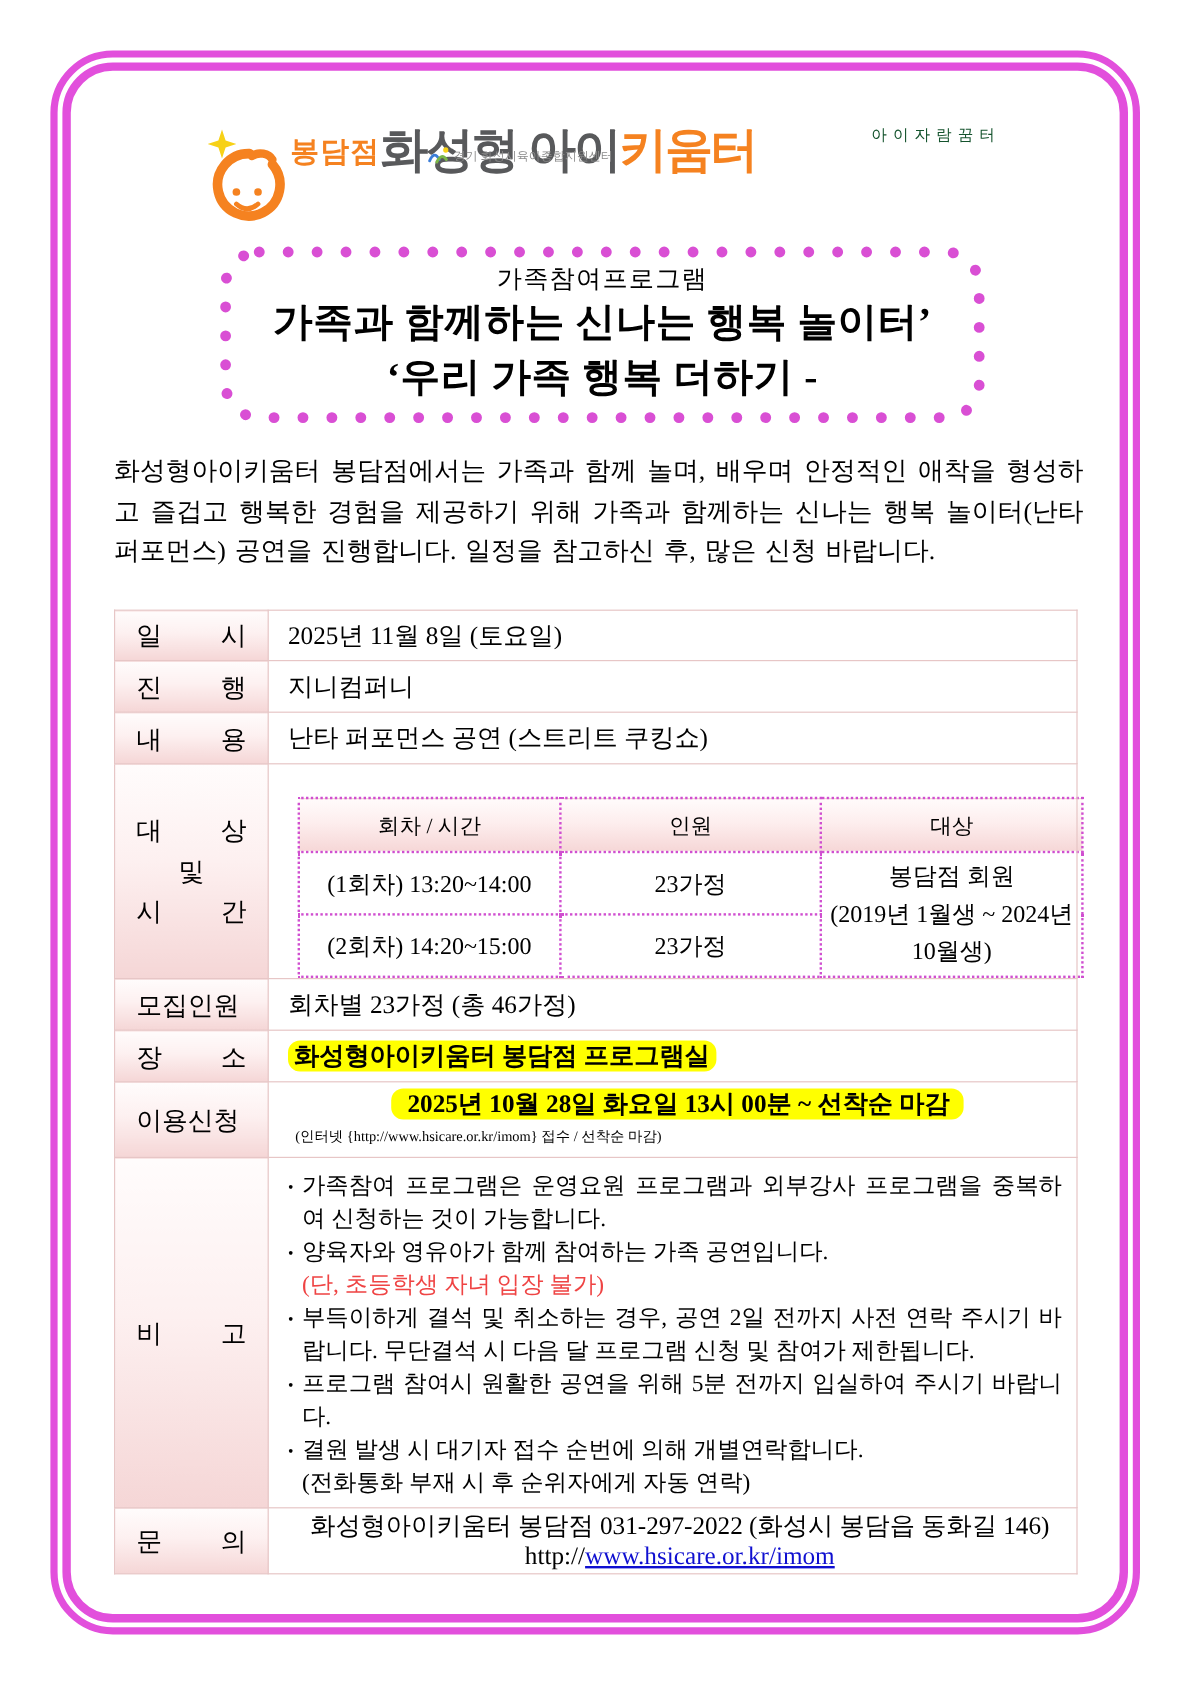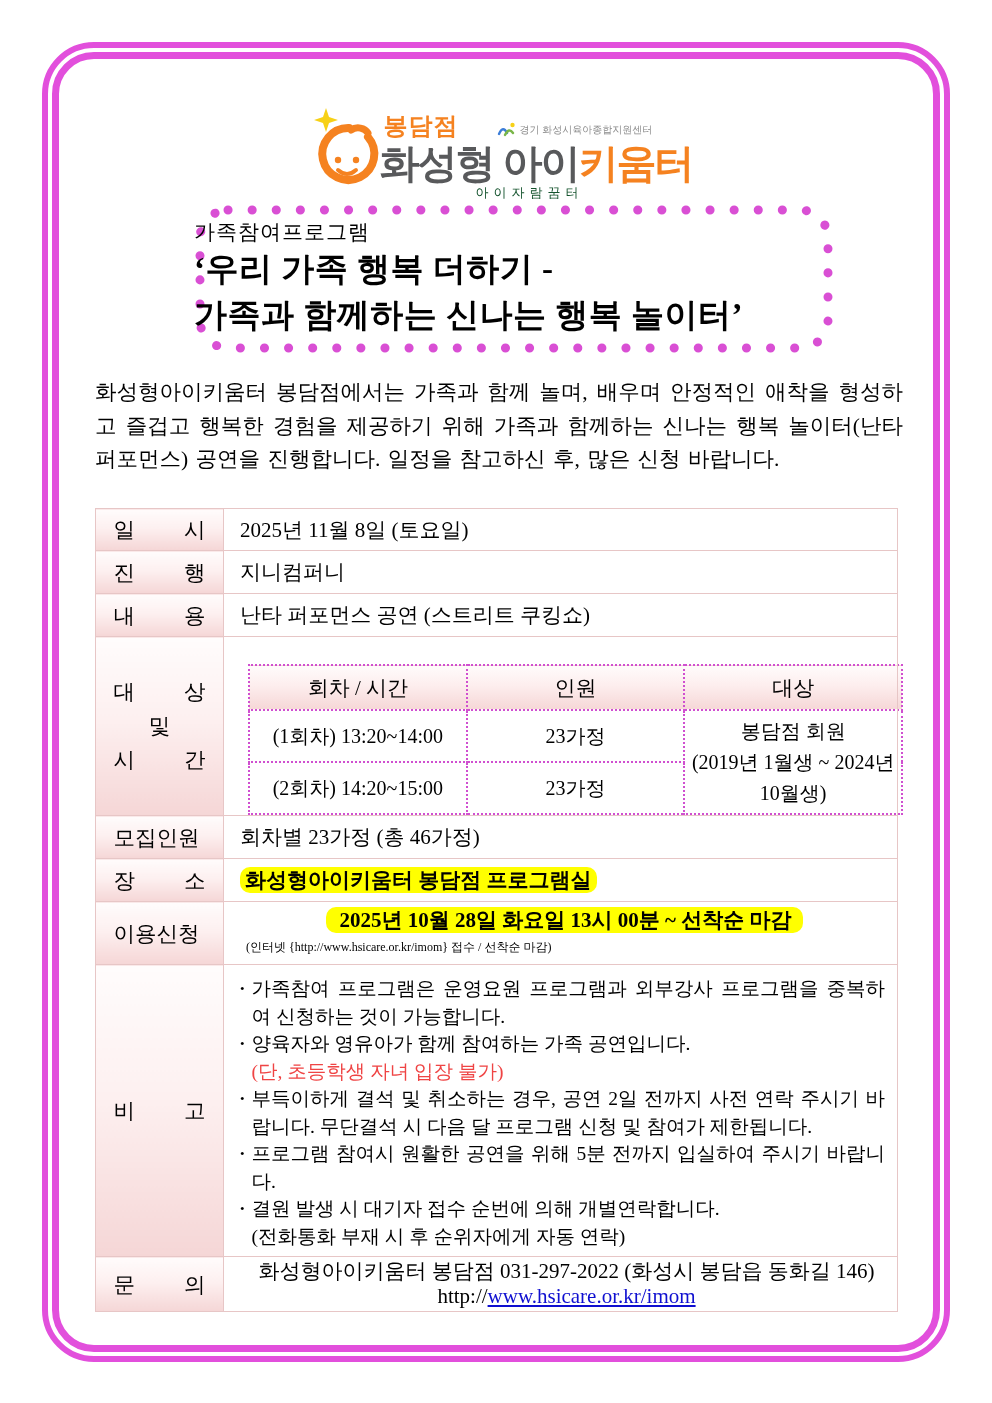--- a/index.html
+++ b/index.html
@@ -16,29 +16,29 @@
     font-family:"Liberation Serif","DejaVu Serif",serif;color:#000;
   }
   
   .frame{position:absolute;left:42px;top:42px;width:908px;height:1320px;
     border:6px solid var(--magenta);border-radius:52px;}
   .frame-inner{position:absolute;inset:4px;border:7px solid var(--magenta);border-radius:42px;}
   
   .logo-wrap{position:absolute;top:104px;left:0;right:0;display:flex;justify-content:center;transform:translateX(6px);}
   .logo{position:relative;display:flex;align-items:flex-start;}
   .face-svg{width:72px;height:98px;flex:0 0 auto;}
-  .logo-text{display:flex;flex-direction:column;margin-left:-4px;font-family:"Liberation Sans","DejaVu Sans",sans-serif;}
+  .logo-text{display:flex;margin-left:-4px;font-family:"Liberation Sans","DejaVu Sans",sans-serif;}
   .branch{color:var(--orange);font-weight:bold;font-size:24px;letter-spacing:1px;margin:6px 0 0 4px;}
   .brand{font-size:40px;font-weight:bold;color:var(--gray);letter-spacing:-2px;line-height:42px;white-space:nowrap;}
   .brand .accent{color:var(--orange);}
   .tagline{font-size:13px;color:#14532d;letter-spacing:5px;margin:0 0 0 96px;}
   .org-mark{position:absolute;left:186px;top:18px;display:flex;align-items:center;gap:4px;white-space:nowrap;}
   .org-name{font-size:10px;color:#8a8a8a;font-family:"Liberation Sans",sans-serif;}
   
-  .title-box{position:absolute;left:194px;top:204px;width:640px;height:150px;text-align:left;}
+  .title-box{position:absolute;left:182px;top:204px;width:640px;height:150px;text-align:center;}
   .title-box-svg{position:absolute;inset:0;}
   .title-content{position:relative;padding-top:14px;}
   .category{font-size:21px;letter-spacing:1px;}
   .title-line{font-size:33px;font-weight:bold;line-height:46px;letter-spacing:0.5px;}
   
   .intro{position:absolute;left:95px;top:376px;width:808px;font-size:21.5px;line-height:33.5px;
     text-align:justify;word-spacing:2px;}
   
   table{border-collapse:collapse;}
   .main-table{position:absolute;left:95px;top:508px;width:803px;table-layout:fixed;}
@@ -58,21 +58,21 @@
   .place-hl{padding:1px 5px;}
   .apply-cell{padding:4px 8px 4px 10px;}
   .apply-line1{font-size:21px;text-align:center;}
   .apply-line1 .hl{padding:1px 12px 1px 14px;}
   .apply-line2{font-size:12px;line-height:26px;padding-left:6px;}
   
   .target-cell{padding:0;vertical-align:top;}
   .sched{margin:27px 12px 0 8px;width:655px;table-layout:fixed;}
   .sched th,.sched td{border:2px dotted #d04fd0;}
   .sched th{
-    height:45px;font-weight:normal;font-size:21px;text-align:center;vertical-align:middle;
+    height:45px;font-weight:normal;font-size:18px;text-align:center;vertical-align:middle;
     background:linear-gradient(180deg,#fffbfb 0%,#fdeeee 45%,#f6d7d7 100%);width:auto;
   }
   .sched td{height:52px;text-align:center;vertical-align:middle;font-size:20px;padding:0;}
   .col-session{width:218px;} .col-cap{width:120px;} .col-target{width:317px;}
   .target-val{line-height:31px;font-size:20px;}
   
   .notes-cell{vertical-align:top;padding:10px 12px 6px 16px;}
   .note{display:flex;gap:7px;font-size:19.5px;line-height:27.5px;}
   .note .bullet{flex:0 0 auto;font-size:13px;line-height:27.5px;}
   .note .note-text{flex:1;text-align:justify;}
@@ -113,22 +113,22 @@
     </div>
   </div>
 </div>
 
 <div class="title-box">
   <svg class="title-box-svg" width="640" height="150">
     <rect x="6" y="6" width="628" height="138" rx="28" fill="none" stroke="#d94fd4" stroke-width="9" stroke-linecap="round" stroke-dasharray="0.1 24"></rect>
   </svg>
   <div class="title-content">
     <div class="category">가족참여프로그램</div>
+    <div class="title-line">가족과 함께하는 신나는 행복 놀이터’</div>
     <div class="title-line">‘우리 가족 행복 더하기 -</div>
-    <div class="title-line">가족과 함께하는 신나는 행복 놀이터’</div>
   </div>
 </div>
 
 <p class="intro">화성형아이키움터 봉담점에서는 가족과 함께 놀며, 배우며 안정적인 애착을 형성하고 즐겁고 행복한 경험을 제공하기 위해 가족과 함께하는 신나는 행복 놀이터(난타퍼포먼스) 공연을 진행합니다. 일정을 참고하신 후, 많은 신청 바랍니다.</p>
 
 <table class="main-table">
   <tbody>
       <tr class="r42">
     <th><span class="lbl">일 시</span></th>
     <td>2025년 11월 8일 (토요일)</td>

